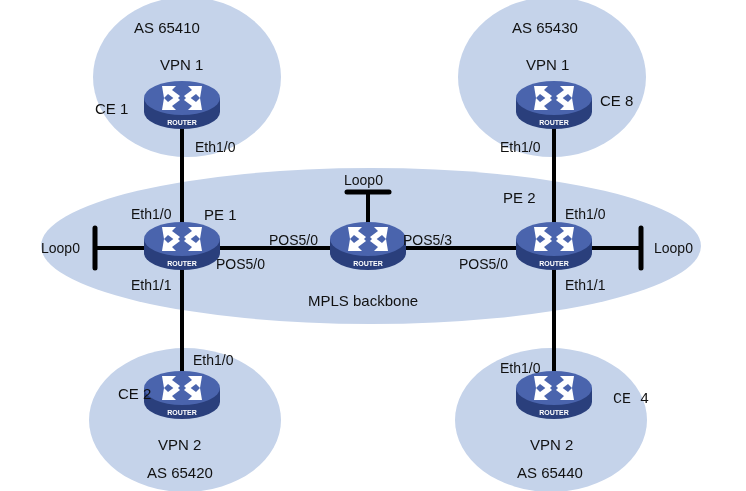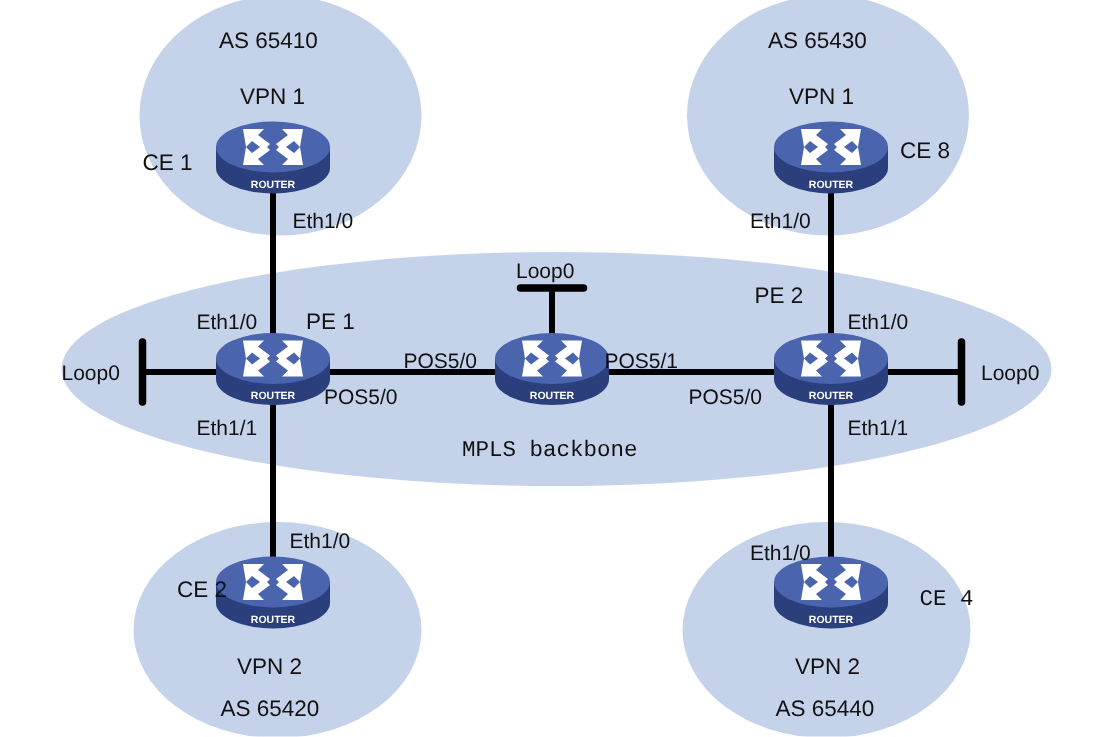--- a/index.html
+++ b/index.html
@@ -52,44 +52,44 @@
 
   <use href="#router-shape" x="182" y="102"></use>
   <use href="#router-shape" x="554" y="102"></use>
   <use href="#router-shape" x="182" y="243"></use>
   <use href="#router-shape" x="368" y="243"></use>
   <use href="#router-shape" x="554" y="243"></use>
   <use href="#router-shape" x="182" y="392"></use>
   <use href="#router-shape" x="554" y="392"></use>
 </svg>
 
-<div class="lbl big" style="left:146px;top:20px;text-align:right;">AS 65410</div>
+<div class="lbl big" style="left:134px;top:20px;text-align:right;">AS 65410</div>
 <div class="lbl big" style="left:160px;top:57px;">VPN 1</div>
 <div class="lbl big" style="left:512px;top:20px;">AS 65430</div>
 <div class="lbl big" style="left:526px;top:57px;">VPN 1</div>
 <div class="lbl big" style="left:158px;top:437px;">VPN 2</div>
 <div class="lbl big" style="left:147px;top:465px;">AS 65420</div>
 <div class="lbl big" style="left:530px;top:437px;">VPN 2</div>
 <div class="lbl big" style="left:517px;top:465px;">AS 65440</div>
-<div class="lbl big" style="left:308px;top:293px;font-family:Liberation Mono, monospace;">MPLS backbone</div>
+<div class="lbl big" style="left:308px;top:293px;">MPLS backbone</div>
 
 <div class="lbl big" style="left:95px;top:101px;">CE 1</div>
 <div class="lbl big" style="left:600px;top:93px;">CE 8</div>
 <div class="lbl big" style="left:204px;top:207px;">PE 1</div>
 <div class="lbl big" style="left:503px;top:190px;">PE 2</div>
 <div class="lbl big" style="left:94px;top:386px;margin-left:24px;">CE 2</div>
 <div class="lbl big" style="left:613px;top:392px;font-family:Liberation Mono, monospace;">CE 4</div>
 
 <div class="lbl" style="left:195px;top:139px;">Eth1/0</div>
 <div class="lbl" style="left:500px;top:139px;">Eth1/0</div>
 <div class="lbl" style="left:131px;top:206px;">Eth1/0</div>
 <div class="lbl" style="left:131px;top:277px;">Eth1/1</div>
 <div class="lbl" style="left:216px;top:256px;">POS5/0</div>
 <div class="lbl" style="left:41px;top:240px;">Loop0</div>
 <div class="lbl" style="left:269px;top:232px;">POS5/0</div>
-<div class="lbl" style="left:403px;top:232px;">POS5/1</div>
+<div class="lbl" style="left:403px;top:232px;">POS5/3</div>
 <div class="lbl" style="left:344px;top:172px;">Loop0</div>
 <div class="lbl" style="left:565px;top:206px;">Eth1/0</div>
 <div class="lbl" style="left:565px;top:277px;">Eth1/1</div>
 <div class="lbl" style="left:459px;top:256px;">POS5/0</div>
 <div class="lbl" style="left:654px;top:240px;">Loop0</div>
 <div class="lbl" style="left:193px;top:352px;">Eth1/0</div>
 <div class="lbl" style="left:500px;top:360px;">Eth1/0</div>
 
 </body></html>

